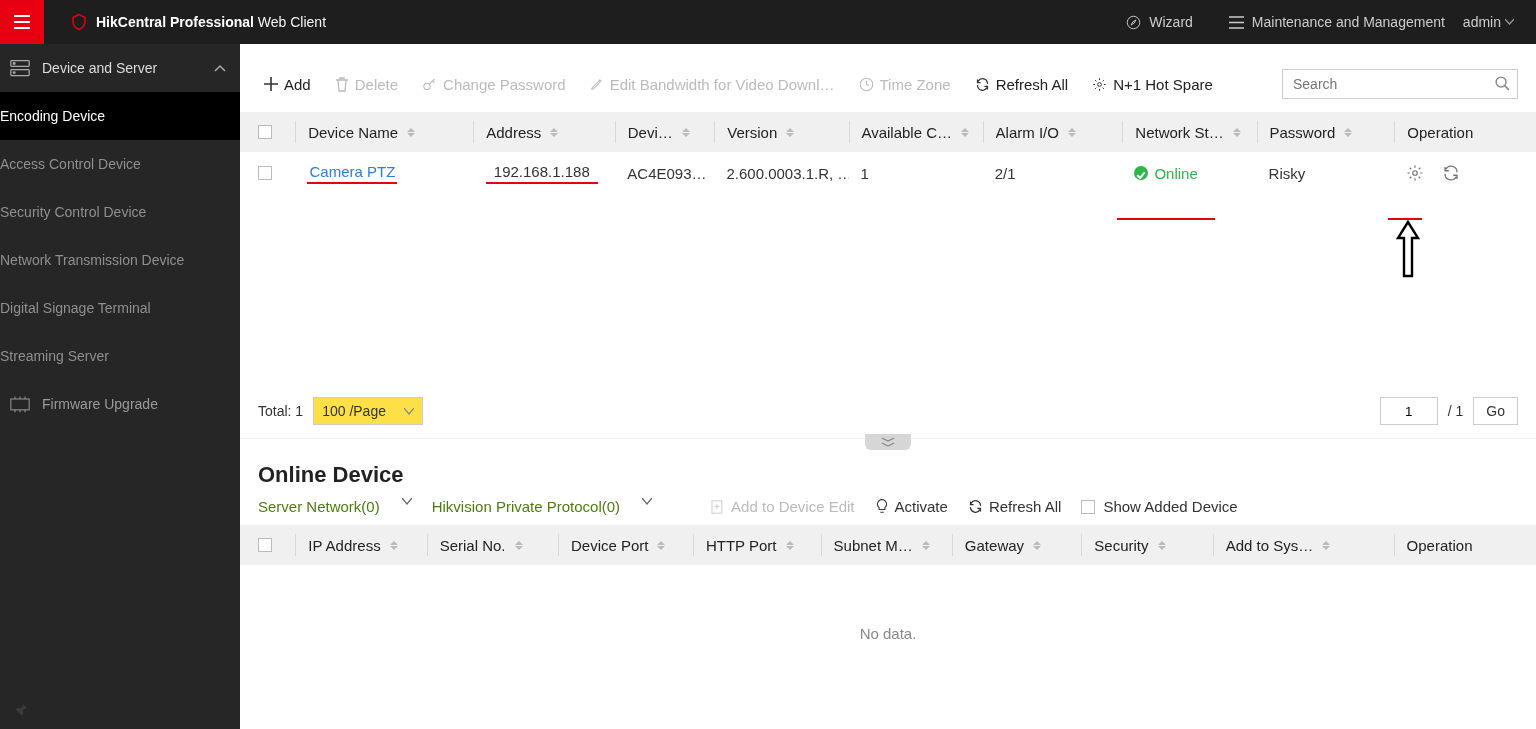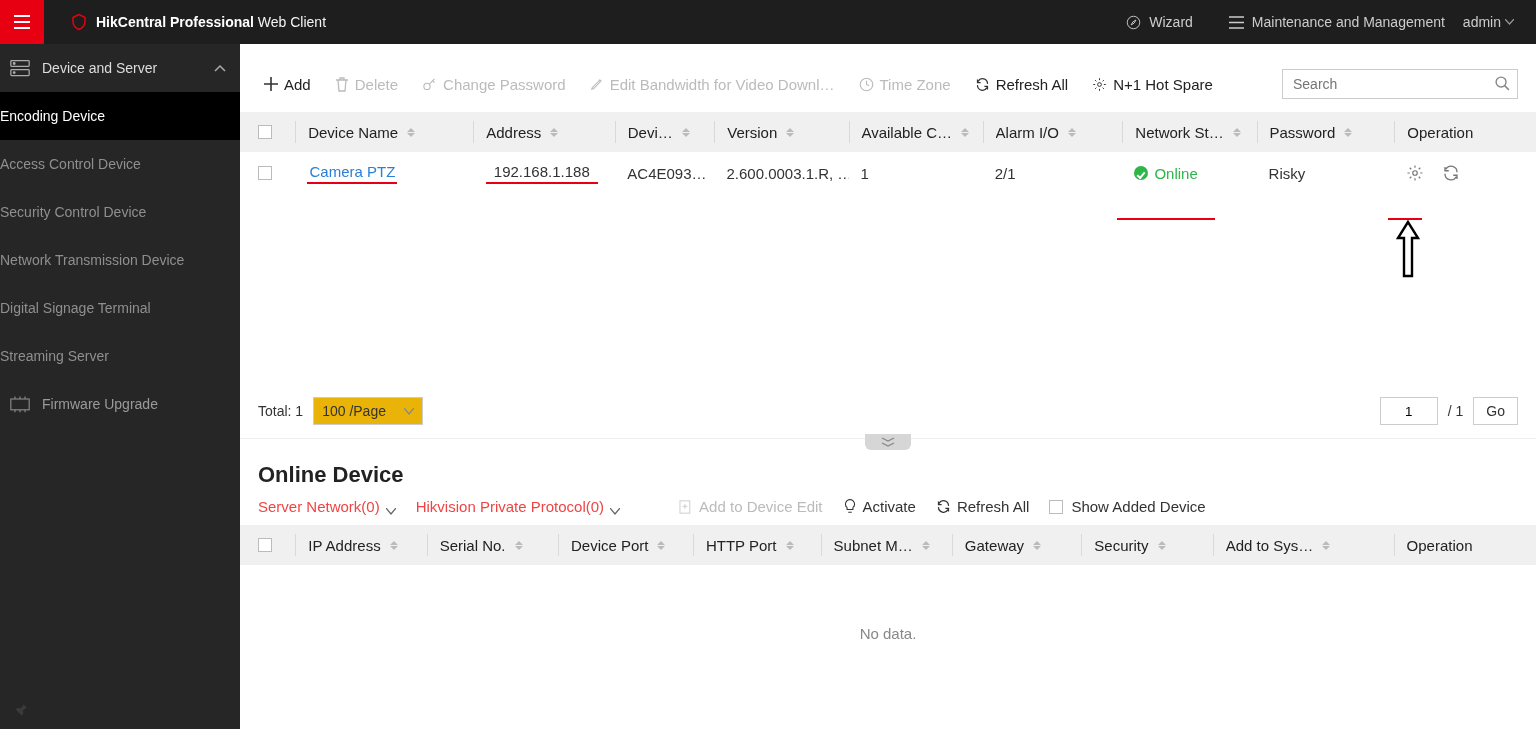--- a/index.html
+++ b/index.html
@@ -56,35 +56,35 @@
   .opicon { width:18px; height:18px; color:#777; cursor:pointer; }
 
   
   .arrow-mark { position:absolute; left:1396px; top:220px; pointer-events:none; }
   .red-underline-op { position:absolute; left:1388px; top:218px; width:34px; height:2px; background:#e60012; pointer-events:none; }
   .red-underline-net { position:absolute; left:1117px; top:218px; width:98px; height:2px; background:#e60012; pointer-events:none; }
 
   
   .pager { display:flex; align-items:center; height:54px; padding:0 18px; margin-top:190px; border-top:0; }
   .pager .total { color:#333; margin-right:10px; }
-  .pager select, .pager .ppage { height:28px; border:1px solid #ccc; width:110px; display:flex; align-items:center; padding:0 8px; justify-content:space-between; cursor:pointer; background:#eab308; }
+  .pager select, .pager .ppage { height:28px; border:1px solid #ccc; width:110px; display:flex; align-items:center; padding:0 8px; justify-content:space-between; cursor:pointer; background:#fde047; }
   .pager .right { margin-left:auto; display:flex; align-items:center; gap:10px; }
   .pager input.pg { width:58px; height:28px; border:1px solid #ccc; text-align:center; }
   .pager .go { height:28px; border:1px solid #ccc; padding:0 12px; display:flex; align-items:center; cursor:pointer; background:#fff; }
 
   
   .splitter { height:18px; position:relative; }
   .splitter .tab { position:absolute; left:50%; transform:translateX(-50%); top:-4px; width:46px; height:16px; background:#d6d6d6; border-radius:0 0 6px 6px; display:flex; align-items:center; justify-content:center; cursor:pointer; }
   .splitter .tab svg { color:#888; }
   .split-line { height:1px; background:#eee; }
 
   
   .online-title { font-size:22px; font-weight:700; padding:6px 18px 4px 18px; color:#222; }
   .online-toolbar { display:flex; align-items:center; gap:20px; padding:6px 18px 10px 18px; font-size:15px; }
-  .drop { display:flex; align-items:flex-end; gap:6px; cursor:pointer; color:#ef4444; }
+  .drop { display:flex; align-items:flex-start; gap:22px; cursor:pointer; color:#4d7c0f; }
   .ot-btn { display:flex; align-items:center; gap:6px; cursor:pointer; }
   .ot-btn.disabled { color:#bbb; cursor:default; }
   .ot-checkbox { display:flex; align-items:center; gap:8px; color:#333; cursor:pointer; }
   .ot-search { position:relative; width:230px; margin-left:auto; }
   .ot-search input { width:100%; height:30px; border:1px solid #ccc; padding:0 28px 0 10px; font-size:14px; outline:none; }
   .ot-search svg { position:absolute; right:7px; top:6px; }
 
   .nodata { text-align:center; color:#888; padding:60px 0; font-size:15px; }
 
   .sorticon { width:8px; display:inline-flex; flex-direction:column; gap:1px; }

